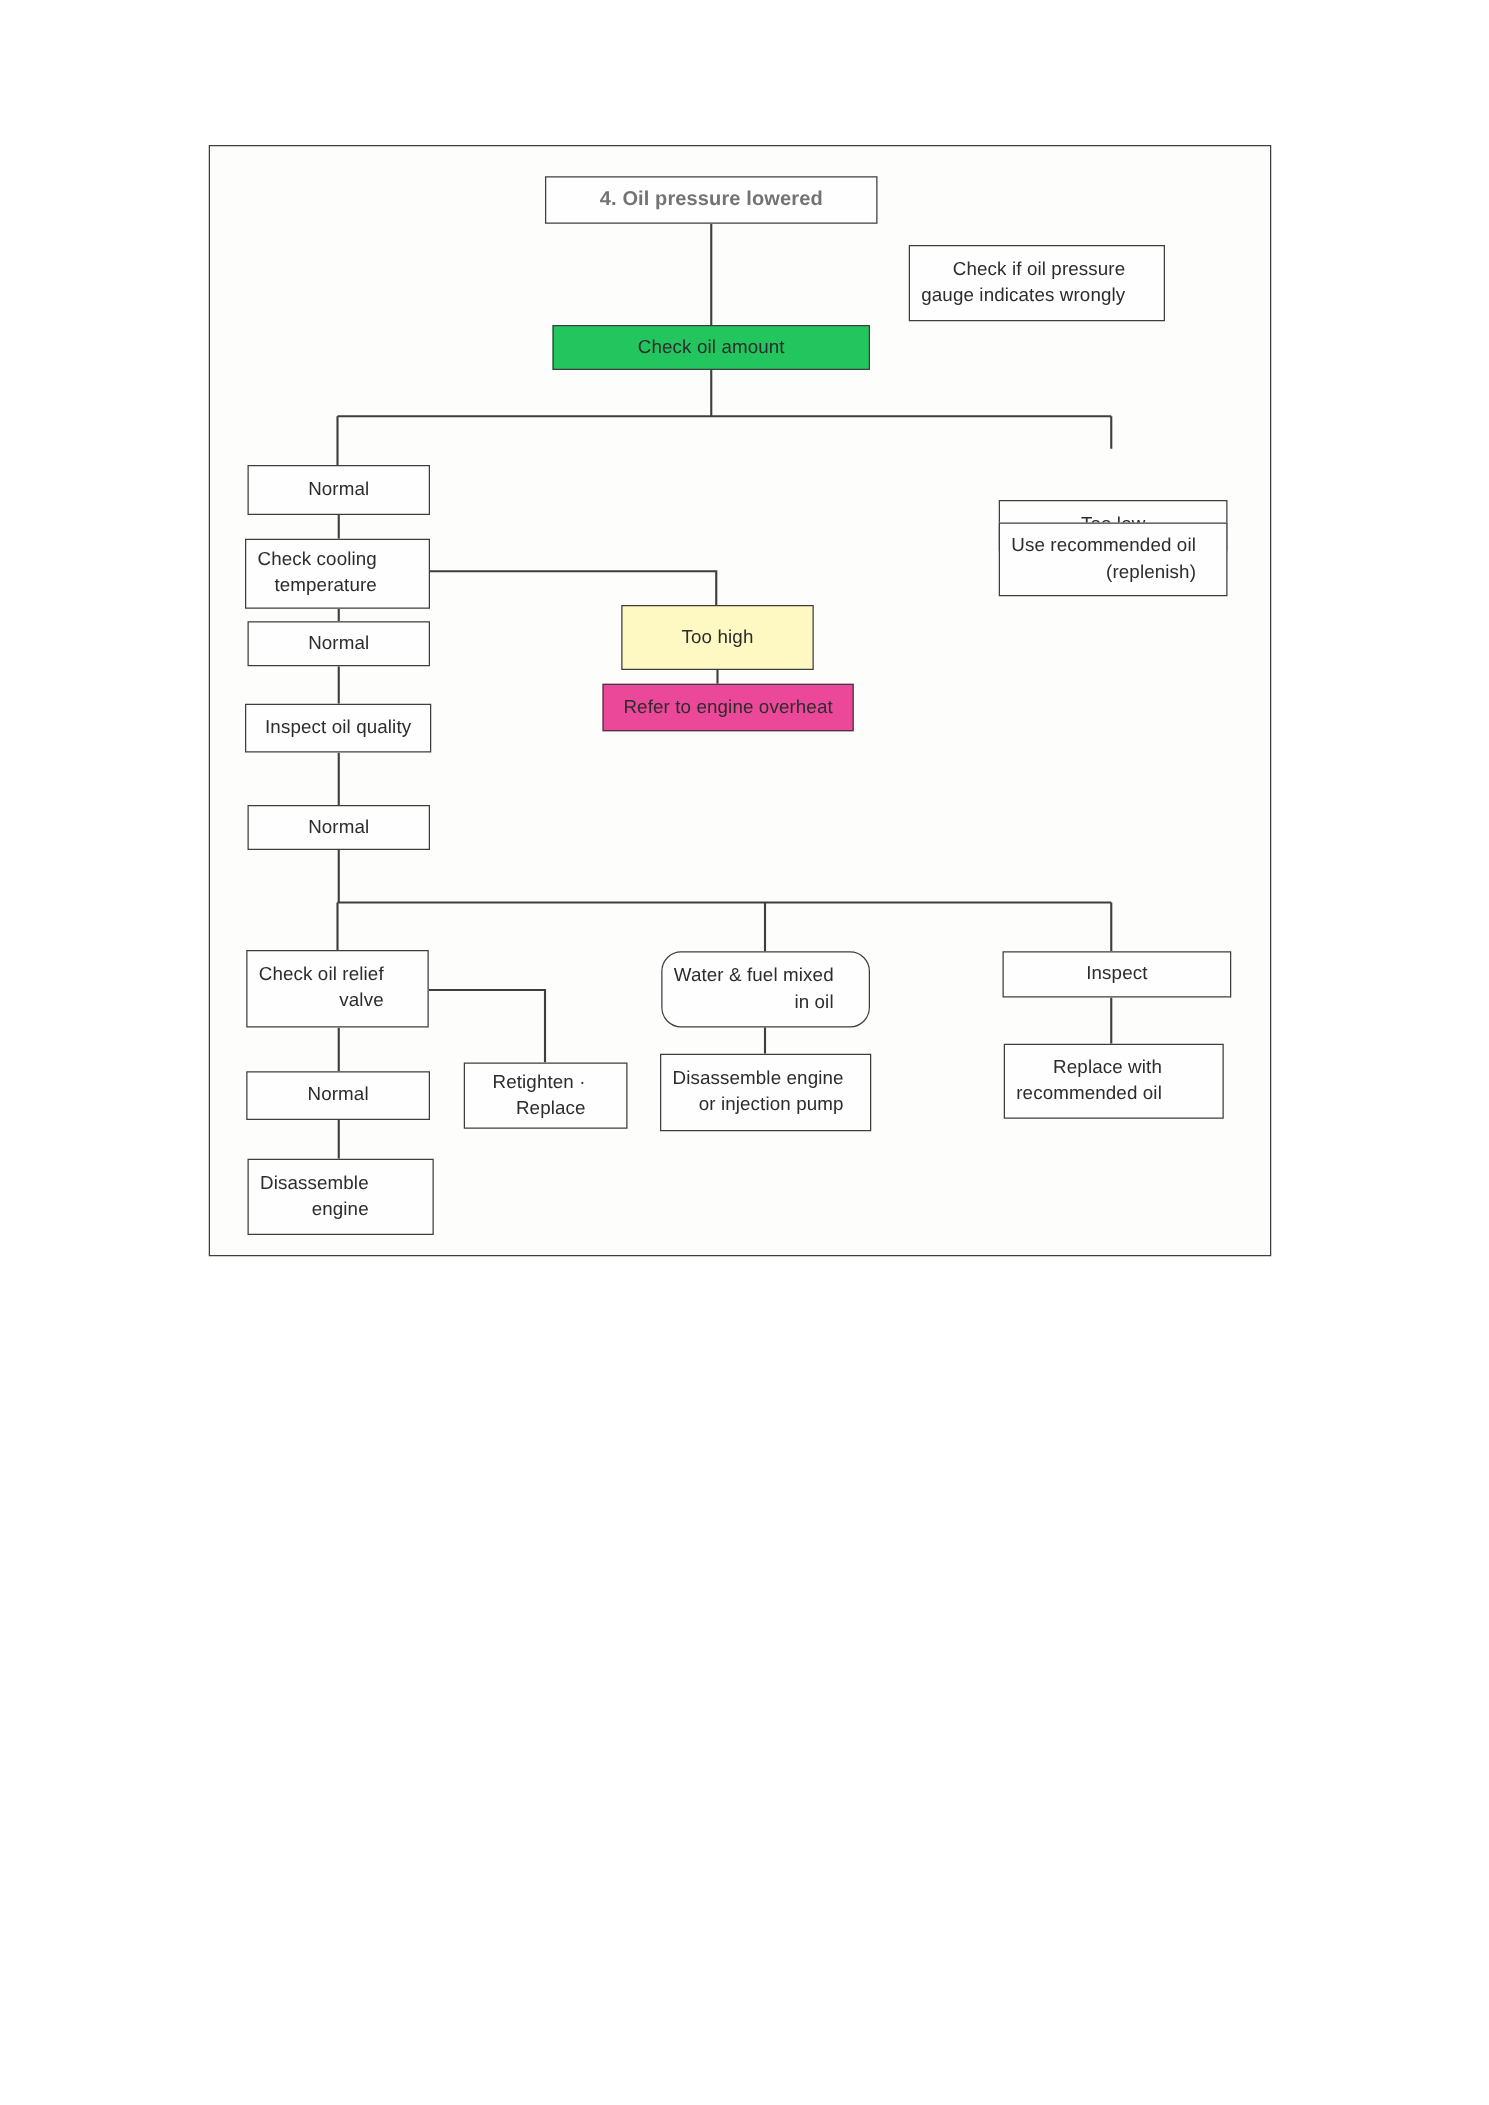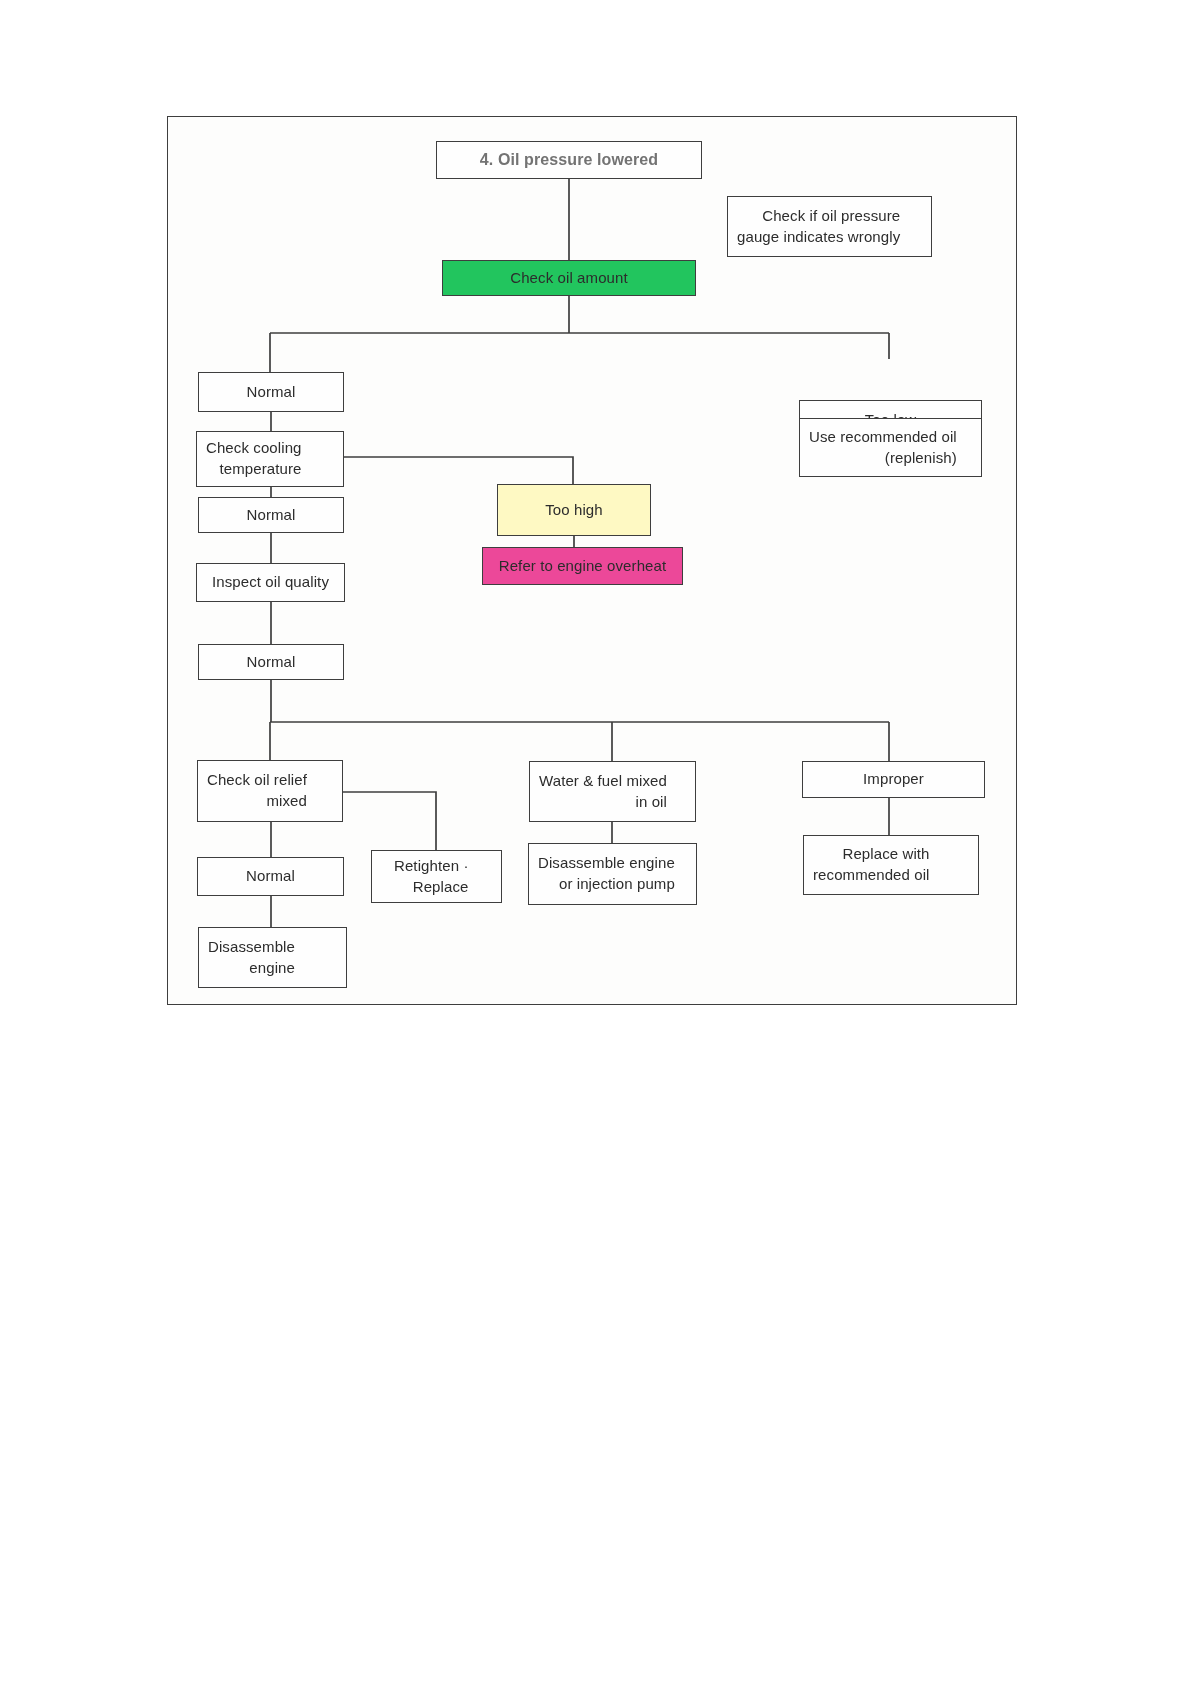--- a/index.html
+++ b/index.html
@@ -98,24 +98,24 @@
     <div class="node left" style="left: 799px; top: 418px; width: 183px; height: 59px; border-color: rgb(62, 62, 62); background: rgb(254, 254, 254); color: rgb(44, 44, 44);">Use recommended oil
 (replenish)</div>
     <div class="node left" style="left: 196px; top: 431px; width: 148px; height: 56px; border-color: rgb(62, 62, 62); background: rgb(254, 254, 254); color: rgb(44, 44, 44);">Check cooling
 temperature</div>
     <div class="node center" style="left: 198px; top: 497px; width: 146px; height: 36px; border-color: rgb(62, 62, 62); background: rgb(254, 254, 254); color: rgb(44, 44, 44);">Normal</div>
     <div class="node center" style="left: 497px; top: 484px; width: 154px; height: 52px; border-color: rgb(62, 62, 62); background: #fef9c3; color: rgb(44, 44, 44);">Too high</div>
     <div class="node center" style="left: 482px; top: 547px; width: 201px; height: 38px; border-color: rgb(62, 62, 62); background: #ec4899; color: rgb(44, 44, 44); text-align: center;">Refer to engine overheat</div>
     <div class="node center" style="left: 196px; top: 563px; width: 149px; height: 39px; border-color: rgb(62, 62, 62); background: rgb(254, 254, 254); color: rgb(44, 44, 44);">Inspect oil quality</div>
     <div class="node center" style="left: 198px; top: 644px; width: 146px; height: 36px; border-color: rgb(62, 62, 62); background: rgb(254, 254, 254); color: rgb(44, 44, 44);">Normal</div>
     <div class="node left" style="left: 197px; top: 760px; width: 146px; height: 62px; border-color: rgb(62, 62, 62); background: rgb(254, 254, 254); color: rgb(44, 44, 44);">Check oil relief
-mixed</div>
-    <div class="node left" style="left: 529px; top: 761px; width: 167px; height: 61px; border-color: rgb(62, 62, 62); background: rgb(254, 254, 254); color: rgb(44, 44, 44);">Water &amp; fuel mixed
+valve</div>
+    <div class="node left" style="left: 529px; top: 761px; width: 167px; height: 61px; border-color: rgb(62, 62, 62); background: rgb(254, 254, 254); color: rgb(44, 44, 44); border-radius: 16px;">Water &amp; fuel mixed
 in oil</div>
-    <div class="node center" style="left: 802px; top: 761px; width: 183px; height: 37px; border-color: rgb(62, 62, 62); background: rgb(254, 254, 254); color: rgb(44, 44, 44);">Improper</div>
+    <div class="node center" style="left: 802px; top: 761px; width: 183px; height: 37px; border-color: rgb(62, 62, 62); background: rgb(254, 254, 254); color: rgb(44, 44, 44);">Inspect</div>
     <div class="node left indent" style="left: 371px; top: 850px; width: 131px; height: 53px; border-color: rgb(62, 62, 62); background: rgb(254, 254, 254); color: rgb(44, 44, 44);">Retighten ·
 Replace</div>
     <div class="node center" style="left: 197px; top: 857px; width: 147px; height: 39px; border-color: rgb(62, 62, 62); background: rgb(254, 254, 254); color: rgb(44, 44, 44);">Normal</div>
     <div class="node left" style="left: 528px; top: 843px; width: 169px; height: 62px; border-color: rgb(62, 62, 62); background: rgb(254, 254, 254); color: rgb(44, 44, 44);">Disassemble engine
 or injection pump</div>
     <div class="node left" style="left: 803px; top: 835px; width: 176px; height: 60px; border-color: rgb(62, 62, 62); background: rgb(254, 254, 254); color: rgb(44, 44, 44);">Replace with
 recommended oil</div>
     <div class="node left" style="left: 198px; top: 927px; width: 149px; height: 61px; border-color: rgb(62, 62, 62); background: rgb(254, 254, 254); color: rgb(44, 44, 44);">Disassemble
 engine</div>
   </div>

